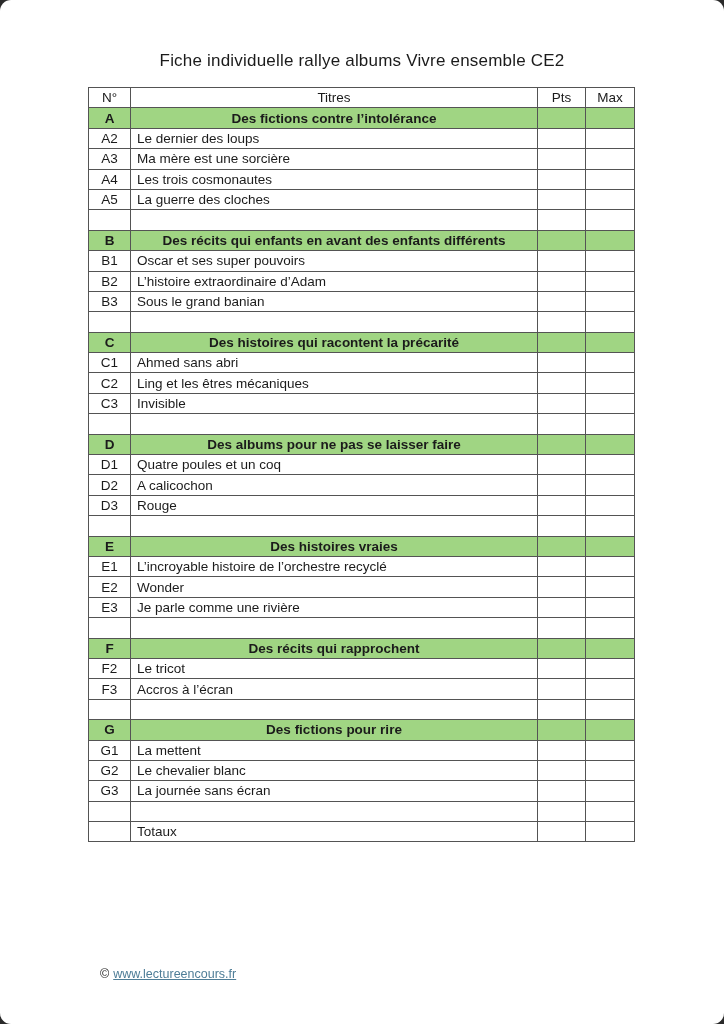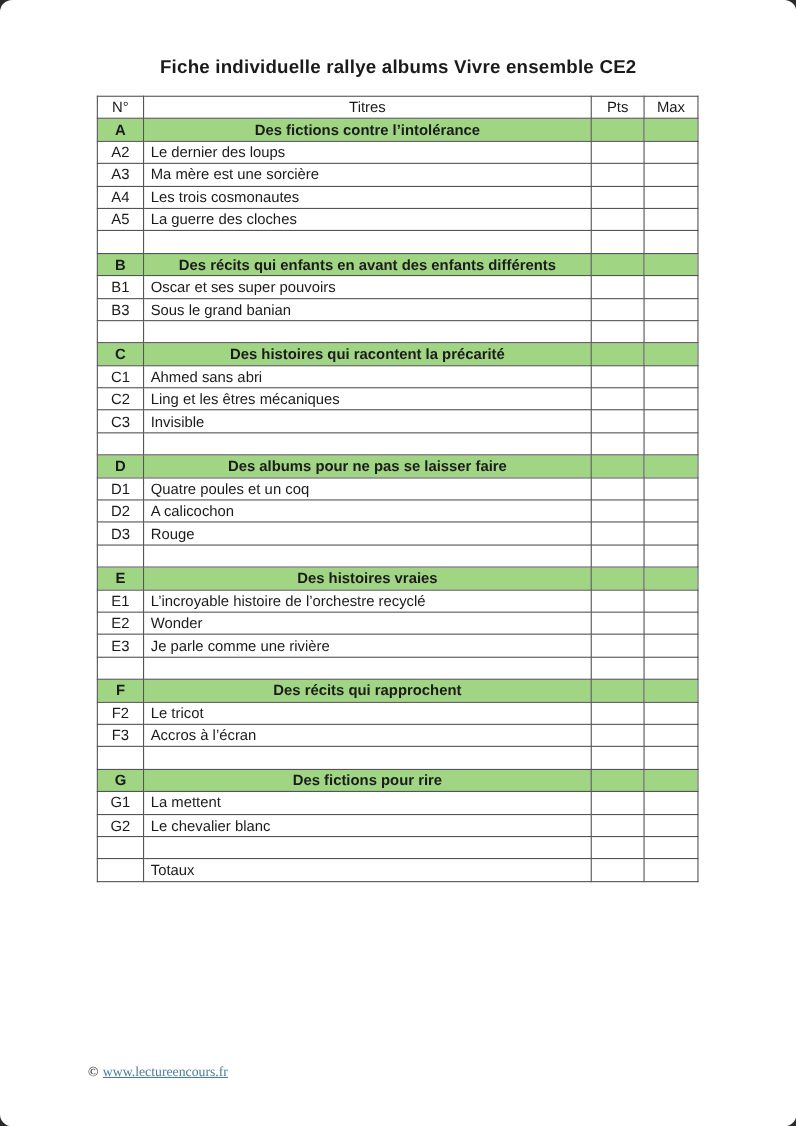--- a/index.html
+++ b/index.html
@@ -12,21 +12,21 @@
   .page {
     position: absolute; left: 0; top: 0;
     width: 724px; height: 1024px;
     background: #ffffff;
     border-radius: 11px;
     overflow: hidden;
   }
   .doc-title {
     position: absolute; top: 51px; left: 0; width: 724px;
     text-align: center;
-    font-size: 17px; font-weight: bold; color: #1b1b1b;
+    font-size: 17px; font-weight: normal; color: #1b1b1b;
     letter-spacing: 0.2px;
   }
   table.rally {
     position: absolute; left: 88px; top: 87px;
     width: 546px;
     border-collapse: collapse;
     table-layout: fixed;
   }
   table.rally col.c-num   { width: 42px; }
   table.rally col.c-title { width: 407px; }
@@ -49,22 +49,22 @@
   }
   tr.section-row td {
     background: #a0d583;
     font-weight: bold;
   }
   td.cell-num { text-align: center; }
   td.cell-heading { text-align: center; }
   td.cell-title { text-align: left; }
   tr.spacer-row td { background: #ffffff; }
   .footer {
-    position: absolute; left: 80px; top: 967px;
-    font-size: 12.5px; color: #1b1b1b; font-family: Liberation Serif, serif;
+    position: absolute; left: 100px; top: 967px;
+    font-size: 12.5px; color: #1b1b1b;
   }
   .footer a {
     color: #4e7d97;
     text-decoration: underline;
     margin-left: 4px;
   }
 </style>
 </head>
 <body>
 
@@ -130,20 +130,26 @@
           <td class="cell-pts"></td>
           <td class="cell-max"></td>
         </tr>
         <tr>
           <td class="cell-num">B1</td>
           <td class="cell-title">Oscar et ses super pouvoirs</td>
           <td class="cell-pts"></td>
           <td class="cell-max"></td>
         </tr>
         <tr>
+          <td class="cell-num">B2</td>
+          <td class="cell-title">L’histoire extraordinaire d’Adam</td>
+          <td class="cell-pts"></td>
+          <td class="cell-max"></td>
+        </tr>
+        <tr>
           <td class="cell-num">B3</td>
           <td class="cell-title">Sous le grand banian</td>
           <td class="cell-pts"></td>
           <td class="cell-max"></td>
         </tr>
         <tr class="spacer-row">
           <td class="cell-num"></td>
           <td class="cell-title"></td>
           <td class="cell-pts"></td>
           <td class="cell-max"></td>
@@ -270,20 +276,26 @@
         </tr>
         <tr>
           <td class="cell-num">G1</td>
           <td class="cell-title">La mettent</td>
           <td class="cell-pts"></td>
           <td class="cell-max"></td>
         </tr>
         <tr>
           <td class="cell-num">G2</td>
           <td class="cell-title">Le chevalier blanc</td>
+          <td class="cell-pts"></td>
+          <td class="cell-max"></td>
+        </tr>
+        <tr>
+          <td class="cell-num">G3</td>
+          <td class="cell-title">La journée sans écran</td>
           <td class="cell-pts"></td>
           <td class="cell-max"></td>
         </tr>
         <tr class="spacer-row">
           <td class="cell-num"></td>
           <td class="cell-title"></td>
           <td class="cell-pts"></td>
           <td class="cell-max"></td>
         </tr>
         <tr>

